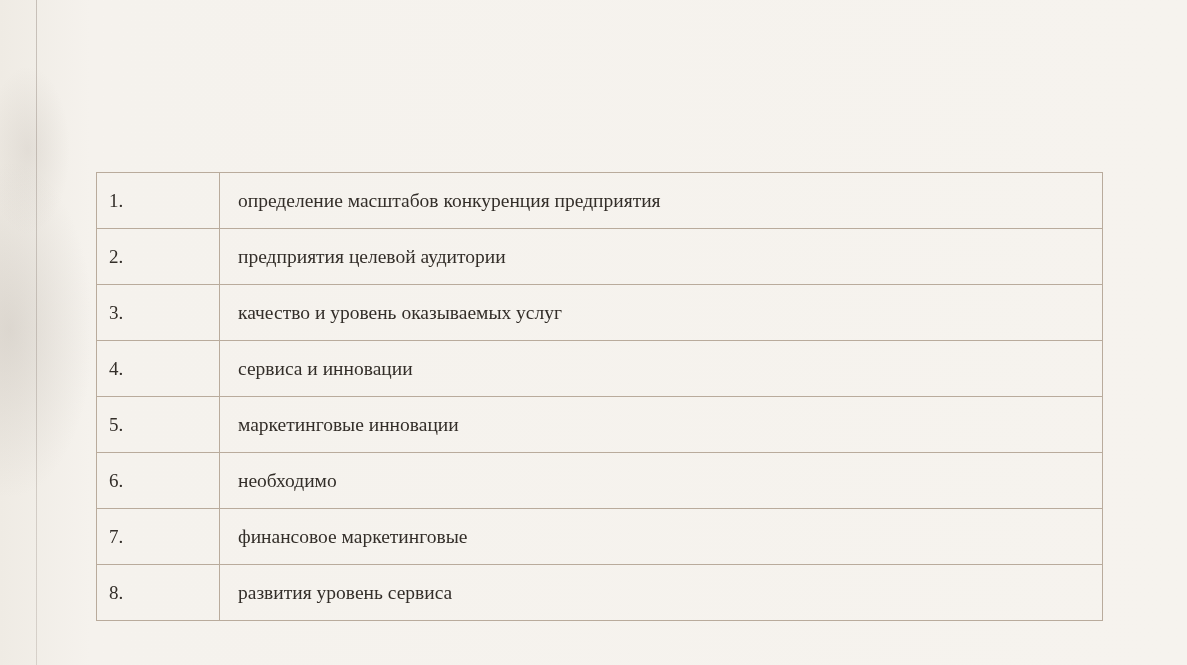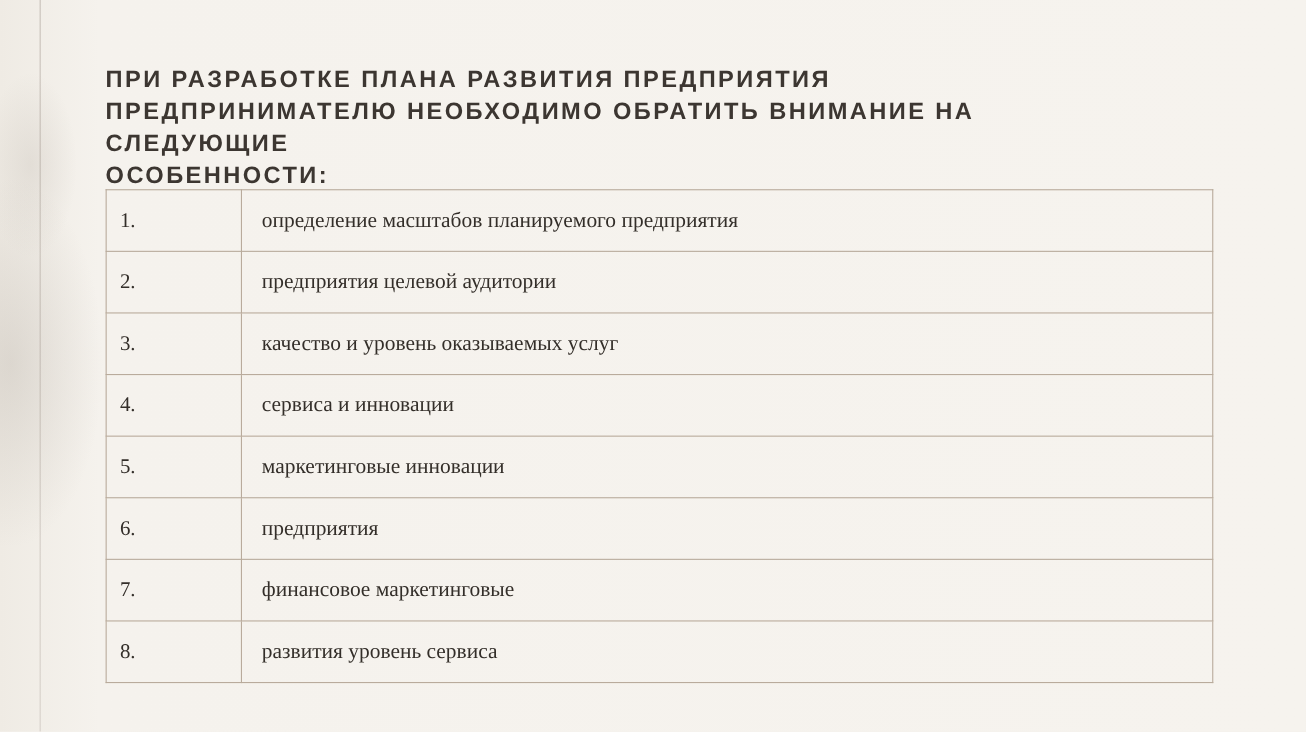--- a/index.html
+++ b/index.html
@@ -88,49 +88,46 @@
   }
 </style>
 </head>
 <body>
 
 <div class="page-bg"></div>
 <div class="spine"></div>
 
 <div class="content">
 
-  <div class="heading">При разработке плана развития предприятия
-предпринимателю необходимо обратить внимание на следующие
-особенности:</div>
 
   <table class="list-table">
     <tbody>
       <tr>
         <td class="num">1.</td>
-        <td class="txt">определение масштабов планируемого предприятия</td>
+        <td class="txt">определение масштабов конкуренция предприятия</td>
       </tr>
       <tr>
         <td class="num">2.</td>
         <td class="txt">предприятия целевой аудитории</td>
       </tr>
       <tr>
         <td class="num">3.</td>
         <td class="txt">качество и уровень оказываемых услуг</td>
       </tr>
       <tr>
         <td class="num">4.</td>
         <td class="txt">сервиса и инновации</td>
       </tr>
       <tr>
         <td class="num">5.</td>
         <td class="txt">маркетинговые инновации</td>
       </tr>
       <tr>
         <td class="num">6.</td>
-        <td class="txt">предприятия</td>
+        <td class="txt">необходимо</td>
       </tr>
       <tr>
         <td class="num">7.</td>
         <td class="txt">финансовое маркетинговые</td>
       </tr>
       <tr>
         <td class="num">8.</td>
         <td class="txt">развития уровень сервиса</td>
       </tr>
     </tbody>

